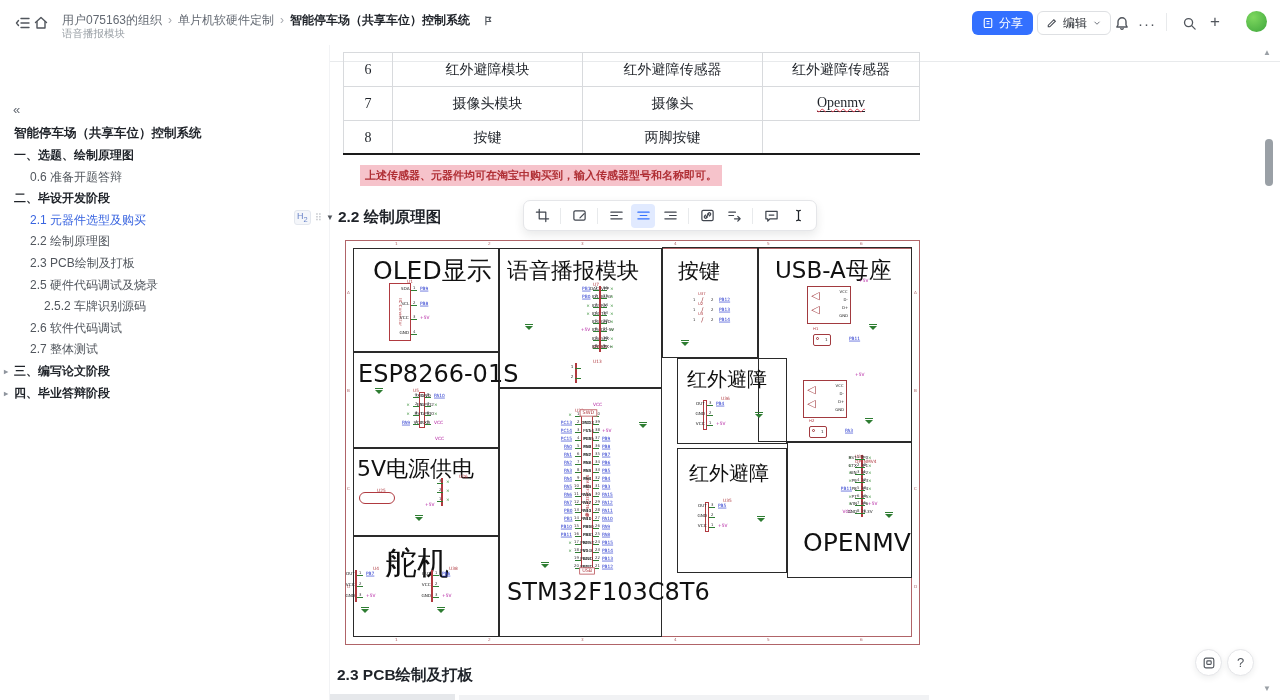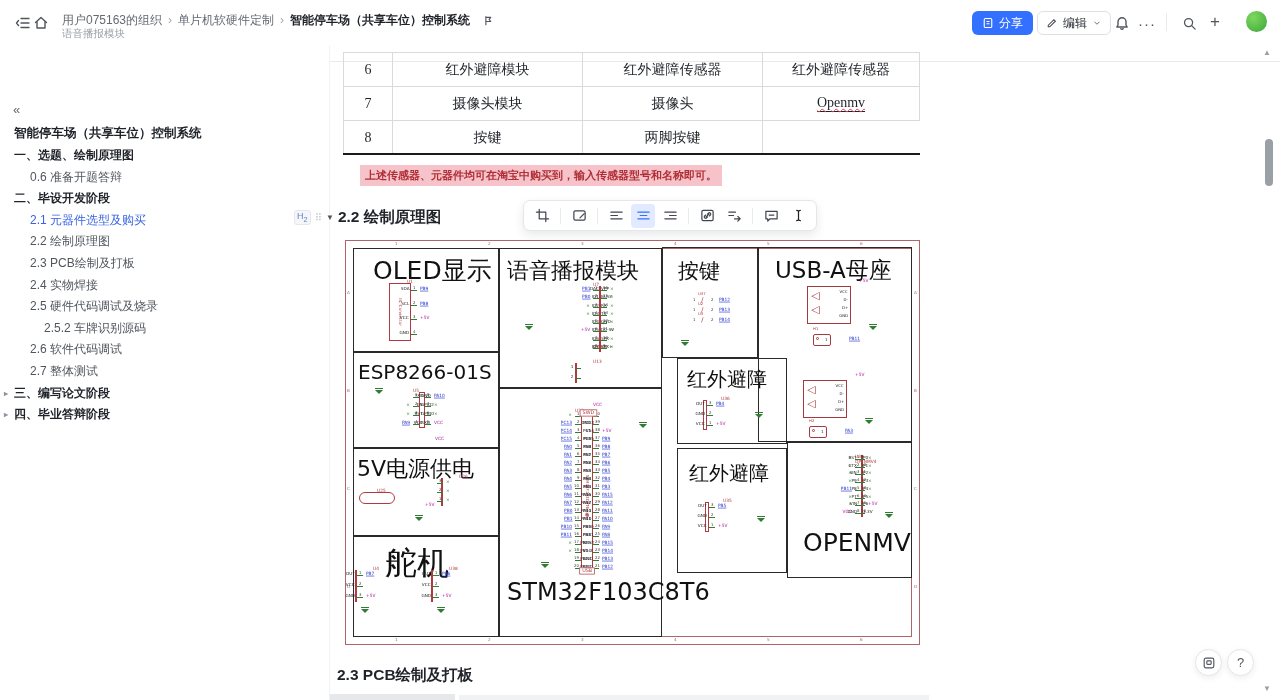--- a/index.html
+++ b/index.html
@@ -184,21 +184,20 @@
         <div class="toc-row i1"><span>0.6 准备开题答辩</span></div>
 
         <div class="toc-row b"><span>二、毕设开发阶段</span></div>
 
         <div class="toc-row i1 sel"><span>2.1 元器件选型及购买</span></div>
 
         <div class="toc-row i1"><span>2.2 绘制原理图</span></div>
 
         <div class="toc-row i1"><span>2.3 PCB绘制及打板</span></div>
 
-        <div class="toc-row i1"><span>2.4 实物焊接</span></div>
 
         <div class="toc-row i1"><span>2.5 硬件代码调试及烧录</span></div>
 
 
         <div class="toc-row i2"><span>2.5.2 车牌识别源码</span></div>
 
         <div class="toc-row i1"><span>2.6 软件代码调试</span></div>
 
         <div class="toc-row i1"><span>2.7 整体测试</span></div>
 
@@ -317,21 +316,21 @@
       <div class="sc-tick" style="left: 2px; top: 148px;">B</div>
       <div class="sc-tick" style="left: 2px; top: 246px;">C</div>
       <div class="sc-tick" style="left: 2px; top: 344px;">D</div>
       <div class="sc-tick" style="left: 569px; top: 50px;">A</div>
       <div class="sc-tick" style="left: 569px; top: 148px;">B</div>
       <div class="sc-tick" style="left: 569px; top: 246px;">C</div>
       <div class="sc-tick" style="left: 569px; top: 344px;">D</div>
       <div class="sc-mod" style="left: 8px; top: 8px; width: 146px; height: 104px;"></div>
       <div class="sc-title" style="left: 28px; top: 14px; font-size: 25px;">OLED显示</div>
       <div class="sc-mod" style="left: 8px; top: 112px; width: 146px; height: 96px;"></div>
-      <div class="sc-title" style="left: 13px; top: 120px; font-size: 20px;">ESP8266-01S</div>
+      <div class="sc-title" style="left: 13px; top: 120px; font-size: 24px;">ESP8266-01S</div>
       <div class="sc-mod" style="left: 8px; top: 208px; width: 146px; height: 88px;"></div>
       <div class="sc-title" style="left: 12px; top: 214px; font-size: 22px;">5V电源供电</div>
       <div class="sc-mod" style="left: 8px; top: 296px; width: 146px; height: 101px;"></div>
       <div class="sc-title" style="left: 40px; top: 302px; font-size: 32px;">舵机</div>
       <div class="sc-mod" style="left: 154px; top: 8px; width: 163px; height: 140px;"></div>
       <div class="sc-title" style="left: 162px; top: 16px; font-size: 22px;">语音播报模块</div>
       <div class="sc-mod" style="left: 154px; top: 148px; width: 163px; height: 249px;"></div>
       <div class="sc-title" style="left: 162px; top: 338px; font-size: 24px;">STM32F103C8T6</div>
       <div class="sc-mod" style="left: 317px; top: 7px; width: 96px; height: 111px;"></div>
       <div class="sc-title" style="left: 333px; top: 17px; font-size: 21px;">按键</div>

